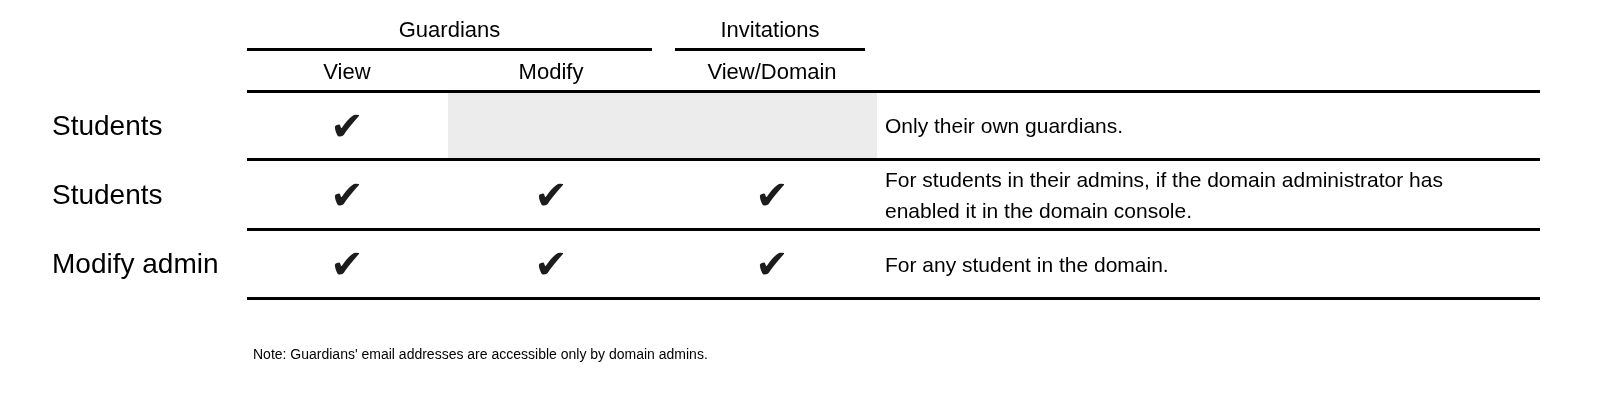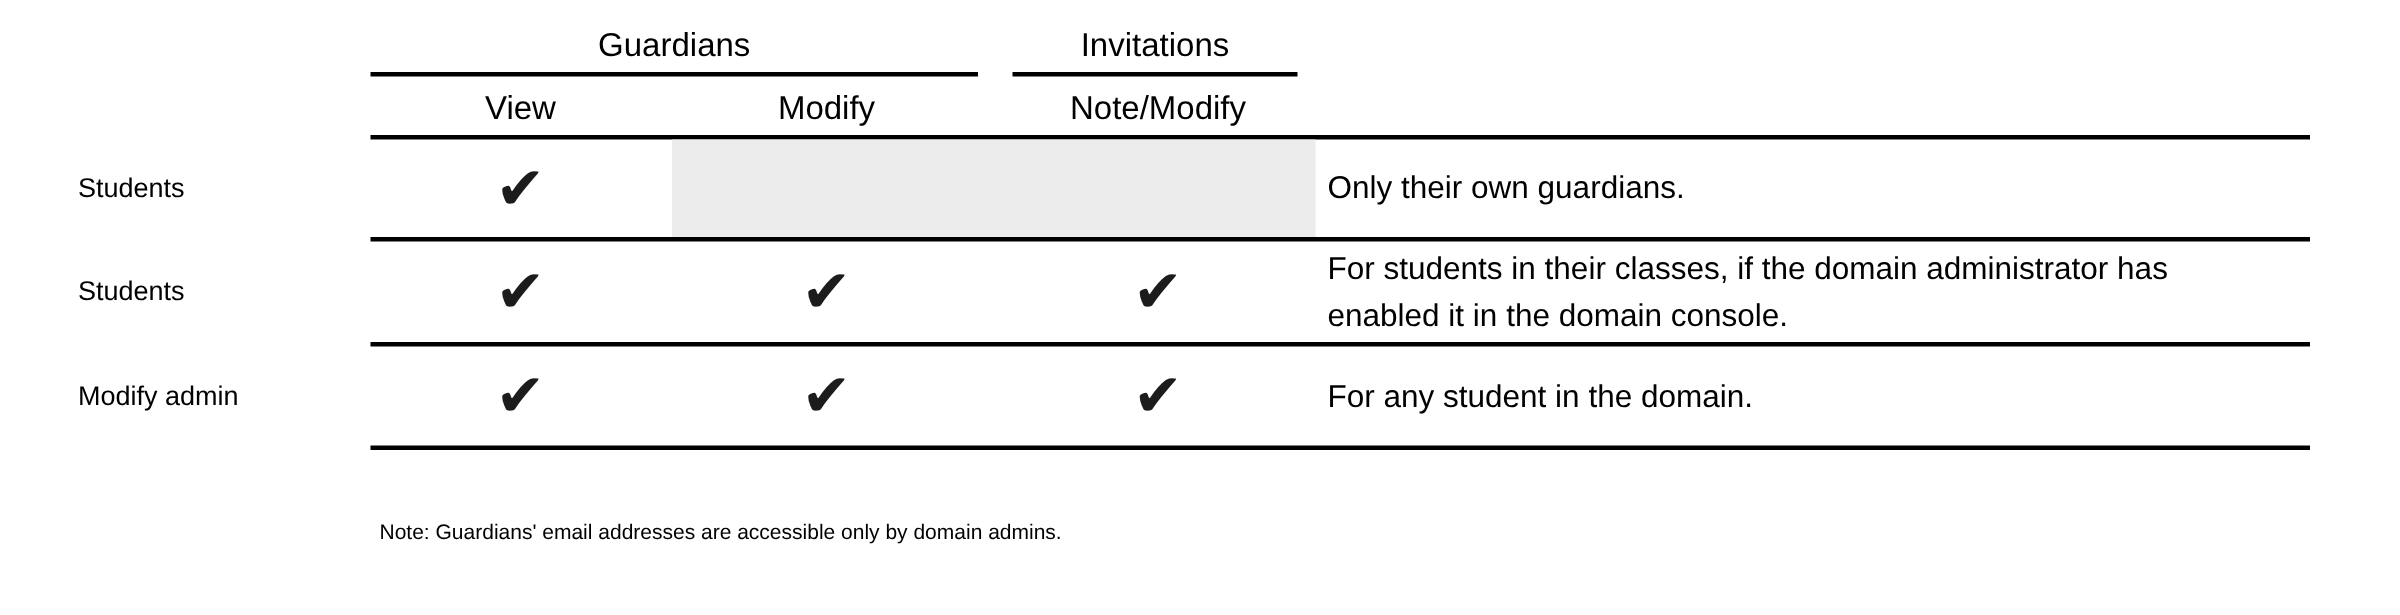--- a/index.html
+++ b/index.html
@@ -53,21 +53,21 @@
     left: 0;
     width: 1600px;
   }
   .row-label {
     position: absolute;
     left: 52px;
     top: 0;
     bottom: 0;
     display: flex;
     align-items: center;
-    font-size: 18px;
+    font-size: 28px;
   }
   .cell {
     position: absolute;
     top: 0;
     bottom: 0;
     width: 200px;
     display: flex;
     align-items: center;
     justify-content: center;
   }
@@ -112,21 +112,21 @@
 
 <div class="canvas">
 
   <div class="group-label" style="left:247px; width:405px;">Guardians</div>
   <div class="group-label" style="left:675px; width:190px;">Invitations</div>
   <div class="group-underline" style="left:247px; width:405px;"></div>
   <div class="group-underline" style="left:675px; width:190px;"></div>
 
   <div class="sub-label" style="left:451px; width:200px;">Modify</div>
   <div class="sub-label" style="left:247px; width:200px;">View</div>
-  <div class="sub-label" style="left:672px; width:200px;">Note/Modify</div>
+  <div class="sub-label" style="left:672px; width:200px;">View/Domain</div>
 
   <div class="rule" style="top:90px;"></div>
   <div class="rule" style="top:158px;"></div>
   <div class="rule" style="top:228px;"></div>
   <div class="rule" style="top:297px;"></div>
 
   <div class="row" style="top:93px; height:65px;">
     <div class="disabled-overlay"></div>
     <div class="row-label">Students</div>
     <div class="cell col-view">
@@ -145,21 +145,21 @@
     <div class="row-label">Students</div>
     <div class="cell col-view">
       <span class="check">✔</span>
     </div>
     <div class="cell col-modify">
       <span class="check">✔</span>
     </div>
     <div class="cell col-viewmodify">
       <span class="check">✔</span>
     </div>
-    <div class="row-note">For students in their classes, if the domain administrator has enabled it in the domain console.</div>
+    <div class="row-note">For students in their admins, if the domain administrator has enabled it in the domain console.</div>
   </div>
 
   <div class="row" style="top:231px; height:66px;">
     <div class="row-label">Modify admin</div>
     <div class="cell col-view">
       <span class="check">✔</span>
     </div>
     <div class="cell col-modify">
       <span class="check">✔</span>
     </div>

